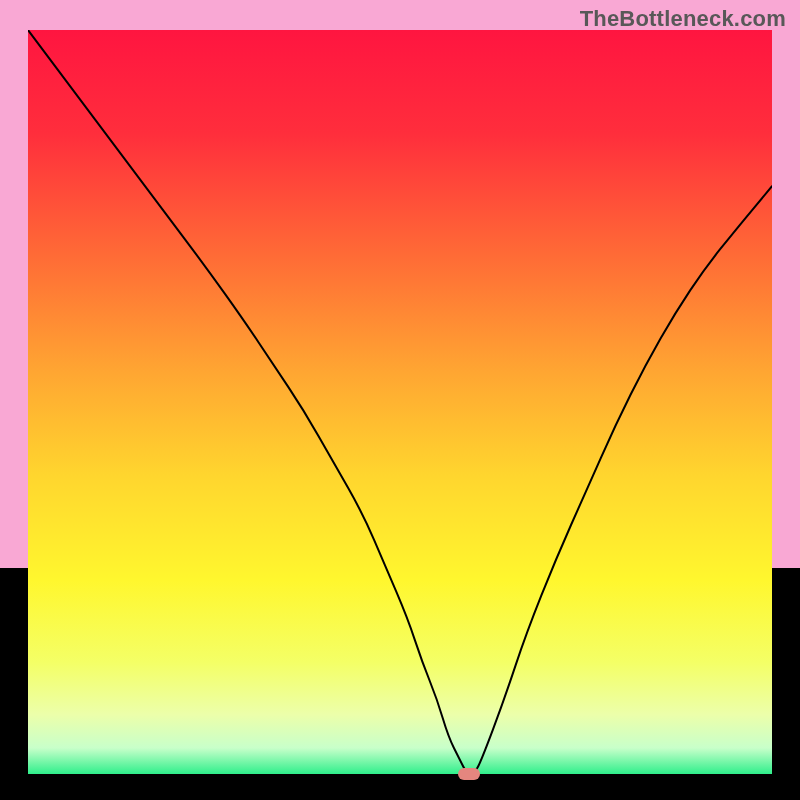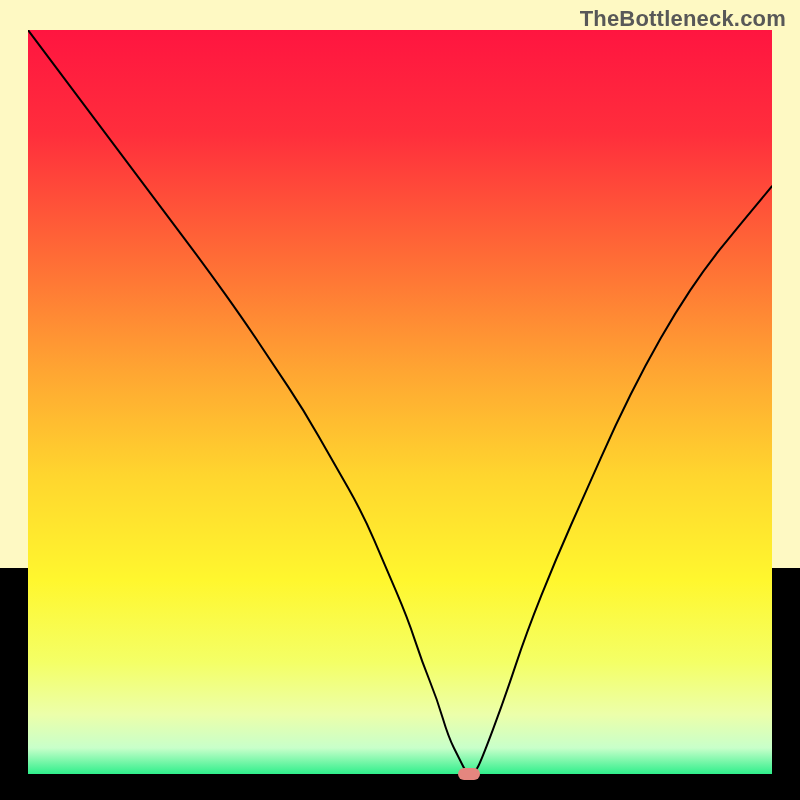--- a/index.html
+++ b/index.html
@@ -8,21 +8,21 @@
     width: 800px;
     height: 800px;
     background: #000;
     overflow: hidden;
     font-family: Arial, Helvetica, sans-serif;
   }
   .stage {
     position: relative;
     width: 800px;
     height: 568px;
-    background: #fef9c3;
+    background: #f9a8d4;
   }
   .watermark {
     position: absolute;
     top: 6px;
     right: 14px;
     color: #585858;
     font-size: 22px;
     font-weight: 600;
     letter-spacing: 0.2px;
     user-select: none;

